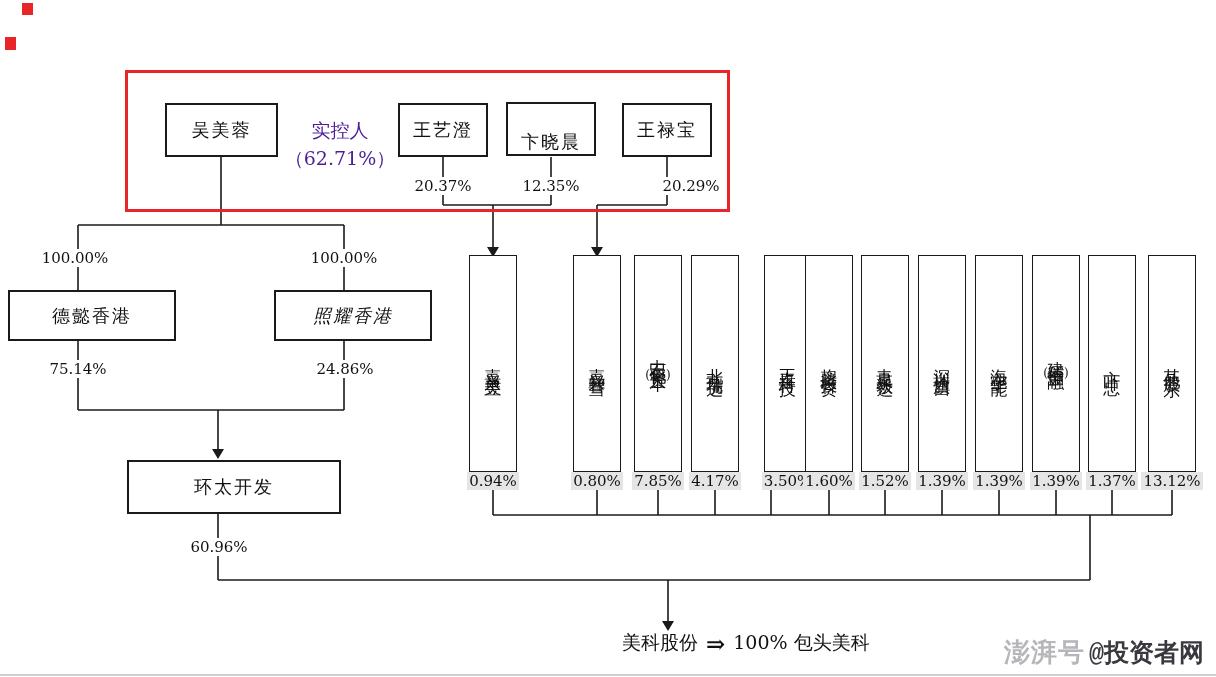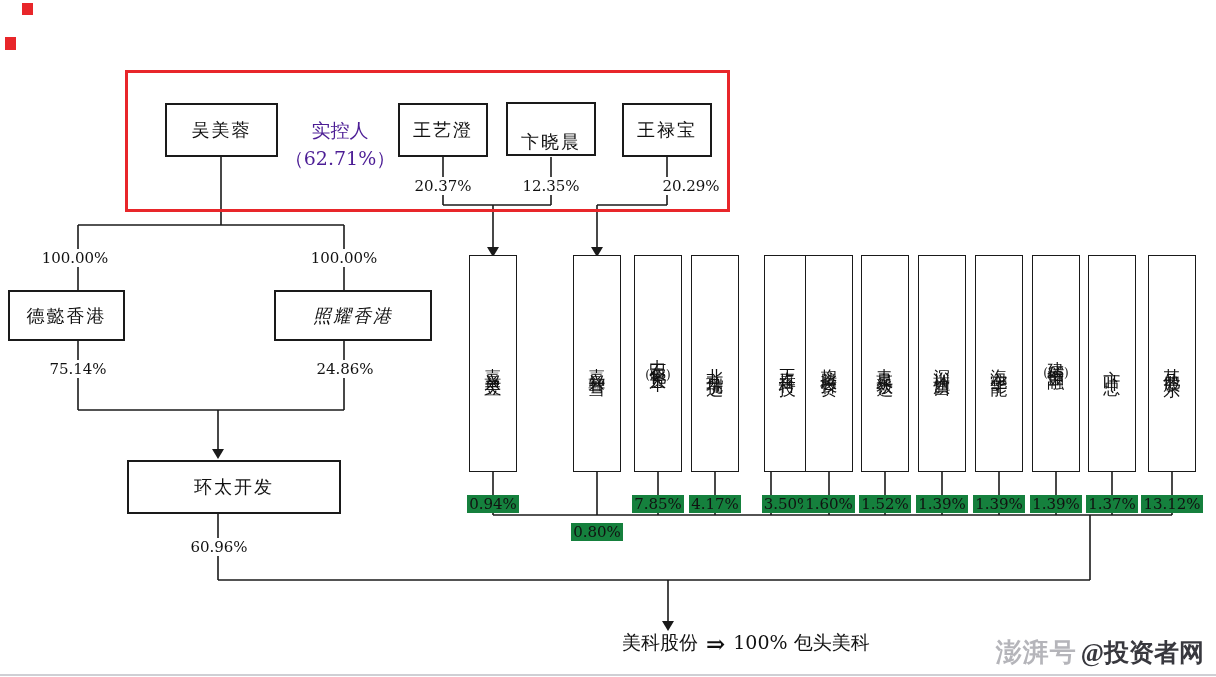--- a/index.html
+++ b/index.html
@@ -26,29 +26,29 @@
   .sh-col {
     position:absolute; top:255px; width:48px; display:flex; flex-direction:column;
     align-items:center; z-index:2;
   }
   .vbox {
     width:48px; height:217px; border:1.5px solid #1a1a1a; background:#fff;
     display:flex; flex-direction:column; align-items:center; justify-content:center;
   }
   .vname { writing-mode:vertical-rl; text-orientation:upright; font-size:17px; letter-spacing:4px; line-height:1.1; }
   .vsuffix { font-size:12px; margin-top:2px; }
-  .sh-pct { margin-top:23px; background:#15803d; font-size:15px; padding:0 2px; white-space:nowrap; }
+  .sh-pct { background:#e5e5e5; font-size:15px; padding:0 2px; white-space:nowrap; }
   .bottom-line {
     position:absolute; left:622px; top:630px; display:flex; align-items:center; gap:8px;
     z-index:2; font-size:19px; white-space:nowrap;
   }
   .big-arrow { font-size:23px; font-weight:bold; line-height:1; }
   .watermark {
     position:absolute; right:12px; top:635px; z-index:2; display:flex; align-items:baseline;
-    font-family:Liberation Serif, serif; white-space:nowrap;
+    font-family:Liberation Mono, monospace; white-space:nowrap;
   }
   .wm-logo { color:#b5b5ba; font-weight:bold; font-size:26px; letter-spacing:1px; margin-right:4px; }
   .wm-handle { color:#38383e; font-weight:bold; font-size:25px; }
   .artifact { position:absolute; background:#e8262a; z-index:2; }
   .baseline-rule { position:absolute; left:0; top:674px; width:1216px; height:2px; background:#cfcfd4; z-index:2; }
 </style>
 </head>
 <body>
 
 <div class="canvas">
@@ -123,21 +123,21 @@
     <span>王禄宝</span>
   </div>
 
   <span class="pct-abs" style="left:443px; top:177px;">20.37%</span>
   <span class="pct-abs" style="left:551px; top:177px;">12.35%</span>
   <span class="pct-abs" style="left:667px; top:177px;margin-left:24px;">20.29%</span>
 
   <span class="pct-abs" style="left:75px; top:249px;">100.00%</span>
   <span class="pct-abs" style="left:344px; top:249px;">100.00%</span>
 
-  <div class="node hbox" style="left:8px; top:290px; width:117px; height:51px;">
+  <div class="node hbox" style="left:8px; top:290px; width:168px; height:51px;">
     <span>德懿香港</span>
   </div>
   <div class="node hbox" style="left:274px; top:290px; width:158px; height:51px;font-style:italic;">
     <span>照耀香港</span>
   </div>
 
   <span class="pct-abs" style="left:78px; top:360px;">75.14%</span>
   <span class="pct-abs" style="left:345px; top:360px;">24.86%</span>
 
   <div class="node hbox" style="left:127px; top:460px; width:214px; height:54px;">
@@ -145,21 +145,21 @@
   </div>
   <span class="pct-abs" style="left:219px; top:538px;">60.96%</span>
 
   <div class="sh-col" style="left:469px;">
     <div class="vbox">
       <span class="vname">嘉兴美昱</span>
       <span class="vsuffix"></span>
     </div>
     <span class="sh-pct">0.94%</span>
   </div>
-  <div class="sh-col" style="left:573px;gap:28px;">
+  <div class="sh-col" style="left:573px;">
     <div class="vbox">
       <span class="vname">嘉兴智彗</span>
       <span class="vsuffix"></span>
     </div>
     <span class="sh-pct">0.80%</span>
   </div>
   <div class="sh-col" style="left:634px;">
     <div class="vbox">
       <span class="vname">中石化资本</span>
       <span class="vsuffix">(SS)</span>

